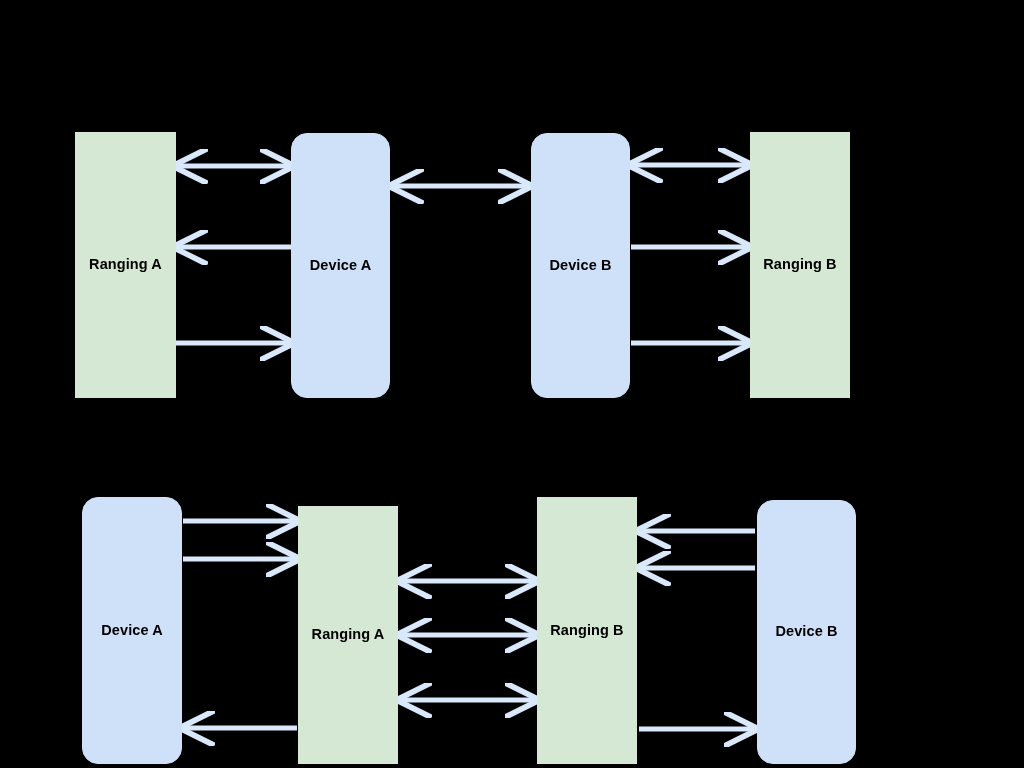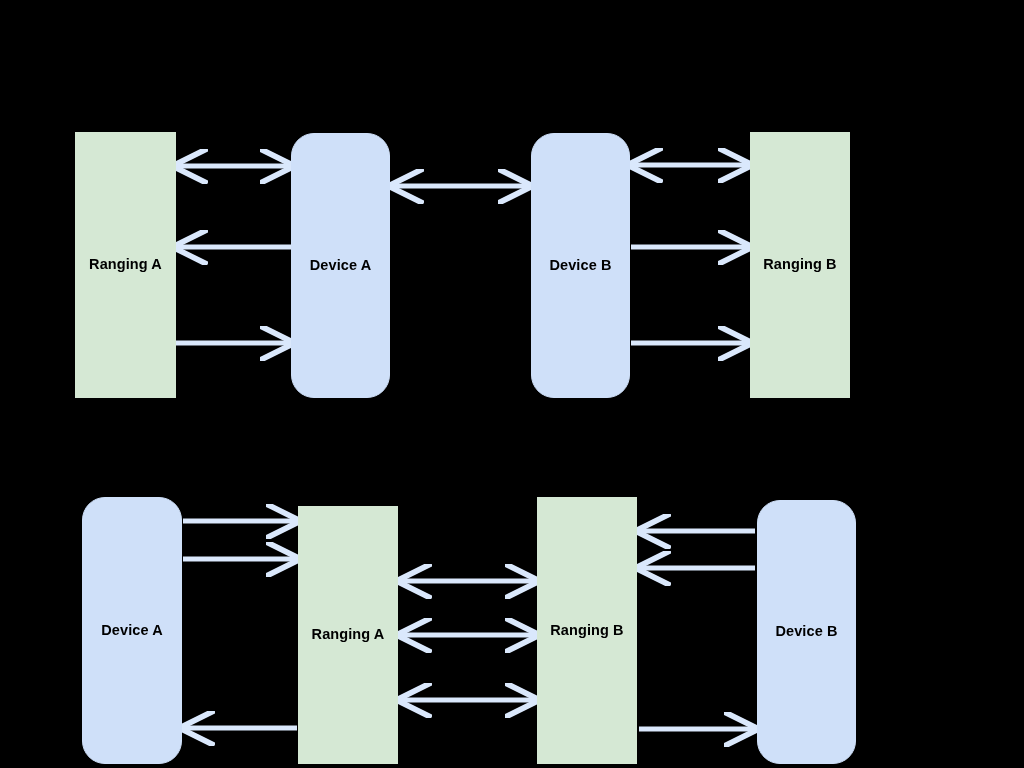--- a/index.html
+++ b/index.html
@@ -36,21 +36,21 @@
     user-select: none;
   }
   .node-green {
     background: #d5e8d4;
     border: 1px solid #d5e8d4;
     border-radius: 0;
   }
   .node-blue {
     background: #cfe0f9;
     border: 1px solid #cfe0f9;
-    border-radius: 23px;
+    border-radius: 16px;
   }
   .node-label {
     display: block;
     pointer-events: none;
   }
   svg.edges {
     position: absolute;
     left: 0; top: 0;
     width: 1024px;
     height: 768px;

